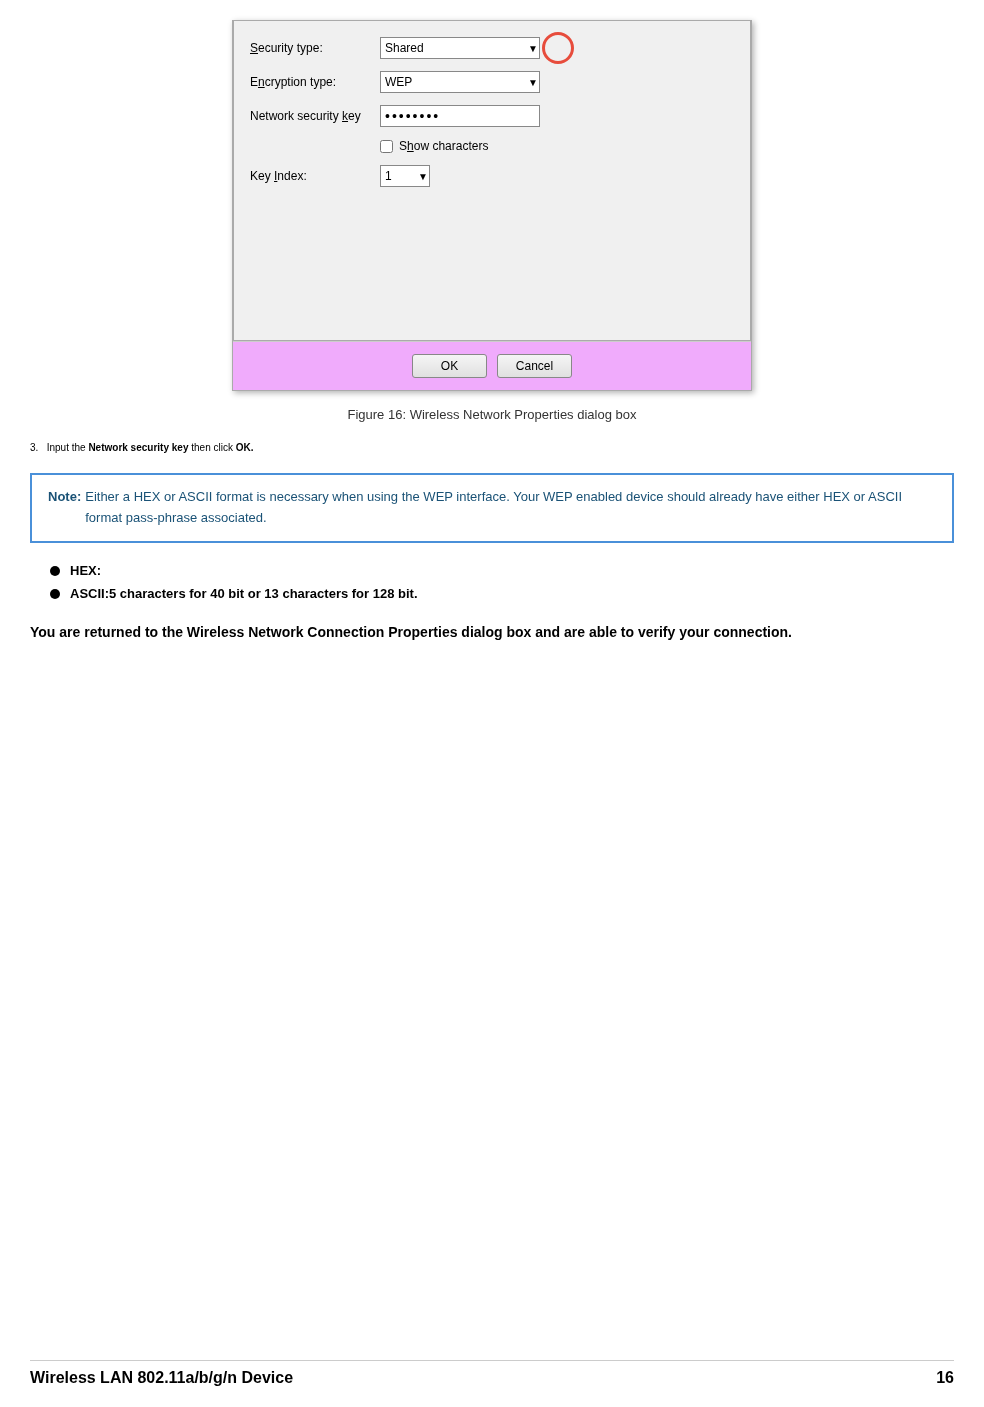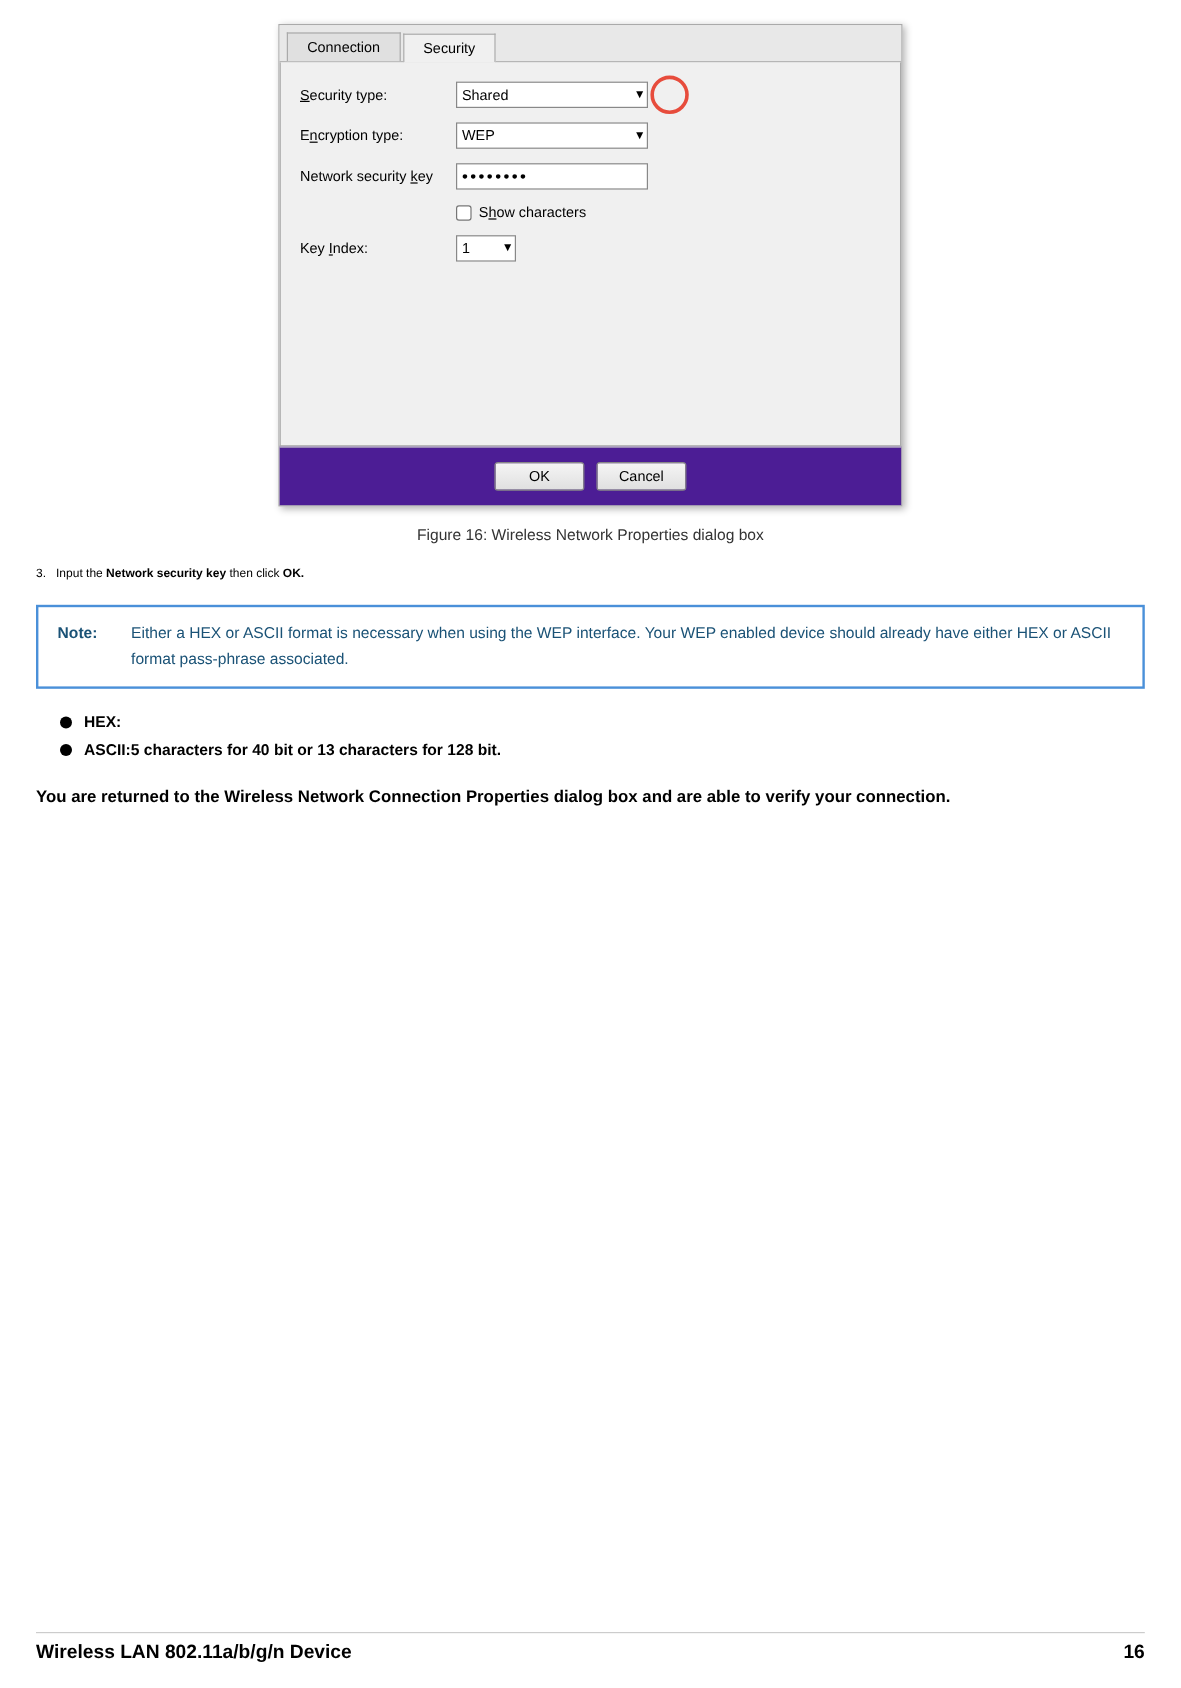--- a/index.html
+++ b/index.html
@@ -164,21 +164,21 @@
       appearance: none;
       -webkit-appearance: none;
       padding-right: 16px;
     }
 
     .dialog-footer {
       display: flex;
       justify-content: center;
       gap: 10px;
       padding: 12px 16px;
-      background: #4c1d95;
+      background: #f0abfc;
       border-top: 1px solid #ccc;
     }
 
     .dialog-btn {
       min-width: 75px;
       padding: 4px 12px;
       font-size: 12px;
       border: 1px solid #888;
       background: linear-gradient(to bottom, #f5f5f5, #e0e0e0);
       cursor: pointer;
@@ -207,21 +207,20 @@
       padding: 12px 16px;
       margin-bottom: 20px;
       font-size: 13px;
       font-family: Arial, sans-serif;
       color: #1a5276;
       line-height: 1.6;
     }
 
     .note-box .note-row {
       display: flex;
-      gap: 24px;
     }
 
     .note-label {
       font-weight: bold;
       margin-right: 4px;
       white-space: nowrap;
     }
 
     
     .bullet-list {
@@ -273,24 +272,20 @@
       border-top: 1px solid #ccc;
       padding-top: 8px;
     }
   </style>
 </head>
 <body>
 
 <div class="dialog-container">
 
 
-  <div class="dialog-tabs">
-    <div class="dialog-tab">Connection</div>
-    <div class="dialog-tab active">Security</div>
-  </div>
 
   <div class="dialog-body">
 
     <div class="form-row">
       <div class="form-label">
         <span>S</span>ecurity type:
       </div>
       <div style="position:relative; display:inline-block;">
         <div class="select-wrapper">
           <select class="select-box">

